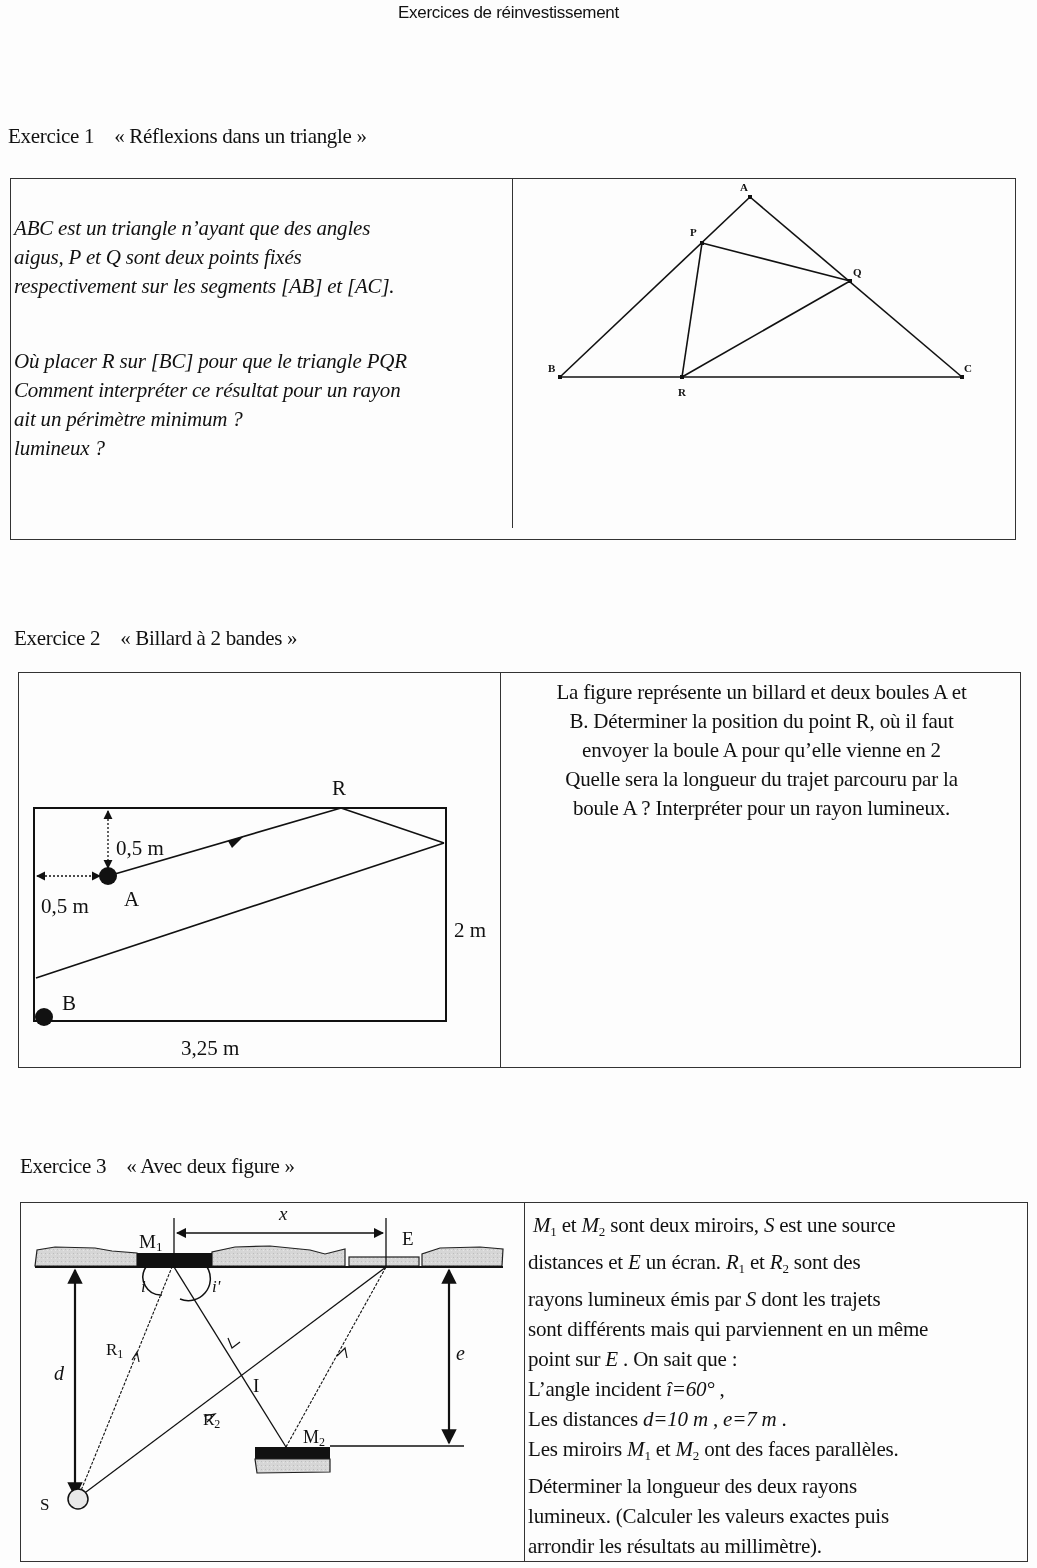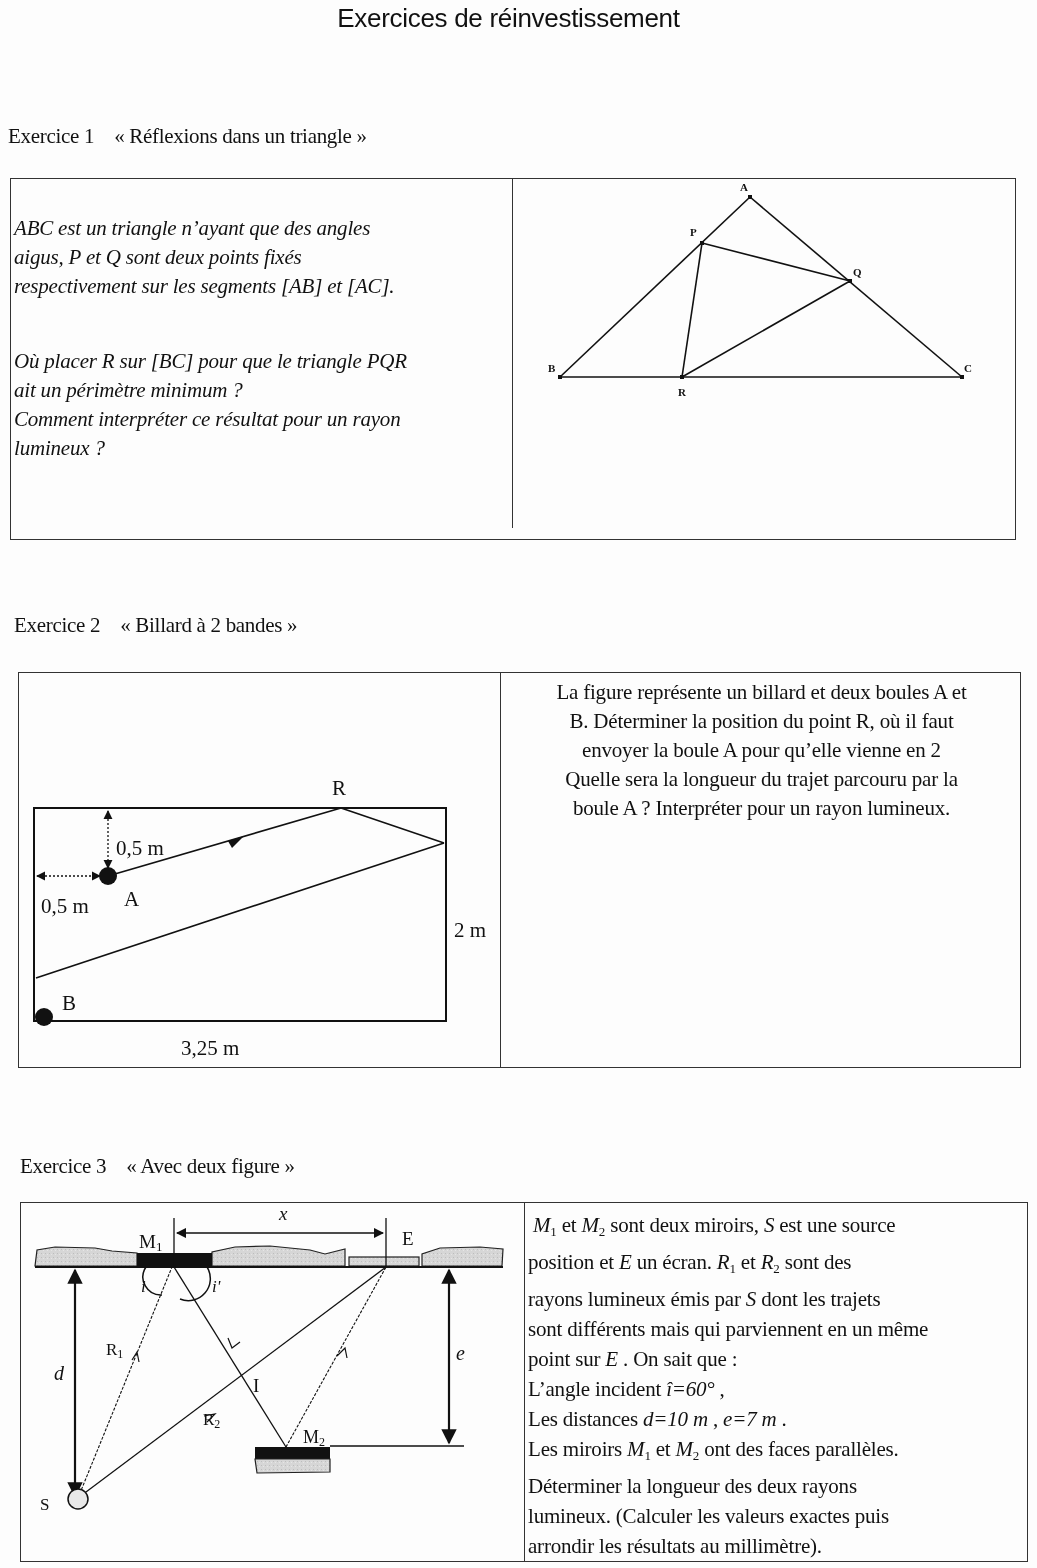--- a/index.html
+++ b/index.html
@@ -1,20 +1,20 @@
 <!DOCTYPE html>
 <html><head>
 <meta charset="utf-8">
 <style>
   html, body { margin: 0; padding: 0; background: #fdfdfd; }
   body { width: 1037px; height: 1568px; position: relative; overflow: hidden; color: #111; }
   .serif { font-family: "Liberation Serif", "DejaVu Serif", serif; }
   .sans { font-family: "Liberation Sans", "DejaVu Sans", sans-serif; }
   .abs { position: absolute; }
-  #page-title { left: 0; width: 1017px; top: 3px; text-align: center; font-size: 26px; letter-spacing: -0.3px; }
+  #page-title { left: 0; width: 1017px; top: 3px; text-align: center; font-size: 17px; letter-spacing: -0.3px; }
   .ex-heading { font-size: 21px; white-space: nowrap; letter-spacing: -0.3px; }
   .ex-heading .num { margin-right: 20px; text-align: right; }
   .box { border: 1.5px solid #333; box-sizing: border-box; }
   .divider { border-left: 1.5px solid #333; }
   .para { font-size: 21px; line-height: 29px; letter-spacing: -0.2px; }
   .para p { margin: 0; }
   svg text { font-family: "Liberation Serif", "DejaVu Serif", serif; }
   .it { font-style: italic; }
   sub { font-size: 13px; vertical-align: -4px; }
 </style>
@@ -29,22 +29,22 @@
 
 <div class="abs box" style="left:10px; top:178px; width:1006px; height:362px;"></div>
 <div class="abs divider" style="left:512px; top:178px; height:350px;"></div>
 
 <div class="abs para serif" style="left:14px; top:214px; width:495px;font-style:italic;">
   <p>ABC est un triangle n’ayant que des angles</p>
   <p>aigus, P et Q sont deux points fixés</p>
   <p>respectivement sur les segments [AB] et [AC].</p>
   <p style="height:46px;"></p>
   <p>Où placer R sur [BC] pour que le triangle PQR</p>
+  <p>Comment interpréter ce résultat pour un rayon</p>
   <p>ait un périmètre minimum ?</p>
-  <p>Comment interpréter ce résultat pour un rayon</p>
   <p>lumineux ?</p>
 </div>
 
 <svg class="abs" style="left:0; top:0;" width="1037" height="560">
   <g stroke="#111" stroke-width="1.6" fill="none">
     <line x1="750" y1="197" x2="560" y2="377"></line>
     <line x1="750" y1="197" x2="962" y2="377"></line>
     <line x1="560" y1="377" x2="962" y2="377"></line>
     <line x1="702" y1="243" x2="850" y2="281"></line>
     <line x1="850" y1="281" x2="682" y2="377"></line>
@@ -61,21 +61,21 @@
   <g font-size="11" font-weight="bold" fill="#111">
     <text x="740" y="191">A</text>
     <text x="690" y="236">P</text>
     <text x="853" y="276">Q</text>
     <text x="548" y="372">B</text>
     <text x="678" y="396">R</text>
     <text x="964" y="372">C</text>
   </g>
 </svg>
 
-<div class="abs ex-heading serif" style="left:14px; top:613px;">
+<div class="abs ex-heading serif" style="left:14px; top:626px;">
   <span class="num">Exercice 2</span><span>« Billard à 2 bandes »</span>
 </div>
 
 <div class="abs box" style="left:18px; top:672px; width:1003px; height:396px;"></div>
 <div class="abs divider" style="left:500px; top:672px; height:396px;"></div>
 
 <div class="abs para serif" style="left:504px; top:678px; width:515px;text-align:center;">
   <p>La figure représente un billard et deux boules A et</p>
   <p>B. Déterminer la position du point R, où il faut</p>
   <p>envoyer la boule A pour qu’elle vienne en 2</p>
@@ -119,21 +119,21 @@
 
 <div class="abs ex-heading serif" style="left:20px; top:1154px;">
   <span class="num">Exercice 3</span><span>« Avec deux figure »</span>
 </div>
 
 <div class="abs box" style="left:20px; top:1202px; width:1008px; height:360px;"></div>
 <div class="abs divider" style="left:524px; top:1202px; height:360px;"></div>
 
 <div class="abs para serif" style="left:528px; top:1210px; width:498px; line-height:30px;">
   <p>&nbsp;<span class="it">M</span><sub>1</sub><span> et </span><span class="it">M</span><sub>2</sub><span> sont deux miroirs, </span><span class="it">S</span><span> est une source</span></p>
-  <p><span>position et </span><span class="it">E</span><span> un écran. </span><span class="it">R</span><sub>1</sub><span> et </span><span class="it">R</span><sub>2</sub><span> sont des</span></p>
+  <p><span>distances et </span><span class="it">E</span><span> un écran. </span><span class="it">R</span><sub>1</sub><span> et </span><span class="it">R</span><sub>2</sub><span> sont des</span></p>
   <p><span>rayons lumineux émis par </span><span class="it">S</span><span> dont les trajets</span></p>
   <p>sont différents mais qui parviennent en un même</p>
   <p><span>point sur </span><span class="it">E</span><span> . On sait que :</span></p>
   <p><span>L’angle incident </span><span class="it">î=60°</span><span> ,</span></p>
   <p><span>Les distances </span><span class="it">d=10 m</span><span> , </span><span class="it">e=7 m</span><span> .</span></p>
   <p><span>Les miroirs </span><span class="it">M</span><sub>1</sub><span> et </span><span class="it">M</span><sub>2</sub><span> ont des faces parallèles.</span></p>
   <p>Déterminer la longueur des deux rayons</p>
   <p>lumineux. (Calculer les valeurs exactes puis</p>
   <p>arrondir les résultats au millimètre).</p>
 </div>

